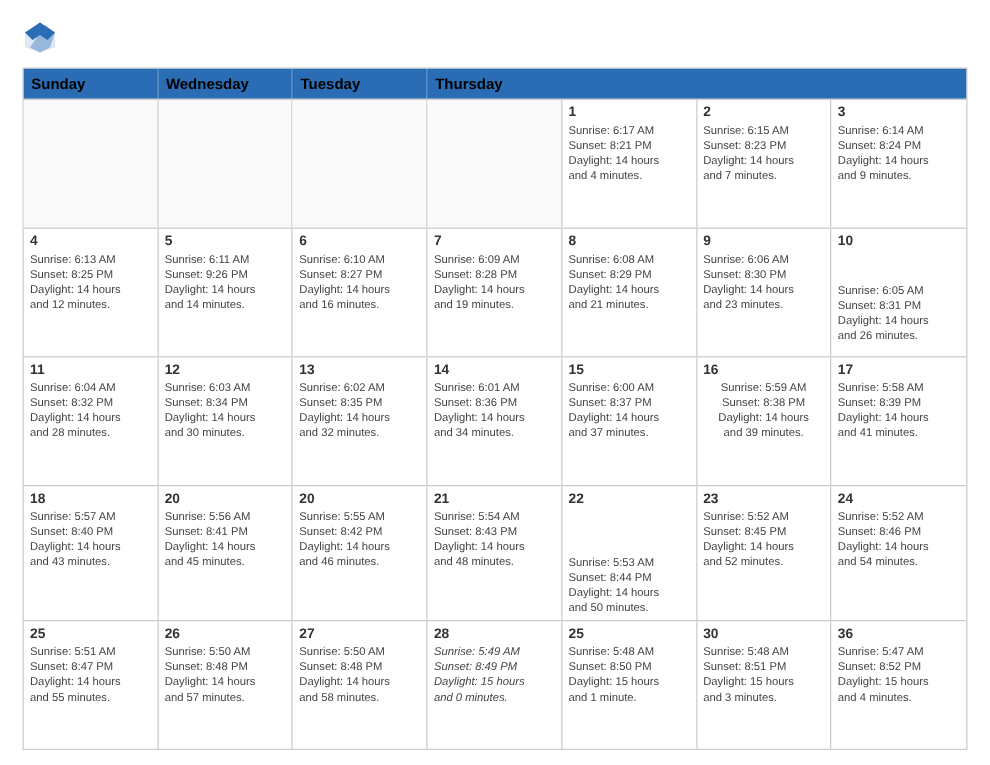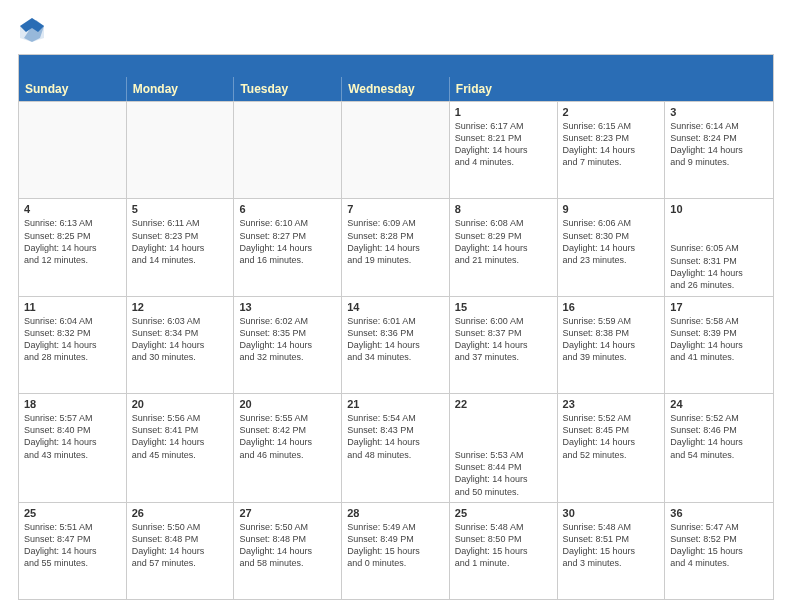--- a/index.html
+++ b/index.html
@@ -65,27 +65,26 @@
       display: flex;
       flex-direction: column;
       border: 1px solid #ccc;
     }
     .cal-header-row {
       display: grid;
       grid-template-columns: repeat(7, 1fr);
       background: #2a6db5;
     }
     .cal-header-cell {
-      color: #fef9c3;
+      color: #000000;
       font-size: 12px;
       font-weight: bold;
       padding: 5px 6px;
       text-align: left;
       border-right: 1px solid rgba(255,255,255,0.3);
-      margin-top: 22px;
     }
     .cal-header-cell:last-child { border-right: none; }
     .cal-body {
       flex: 1;
       display: flex;
       flex-direction: column;
     }
     .cal-row {
       display: grid;
       grid-template-columns: repeat(7, 1fr);
@@ -133,24 +132,23 @@
     </div>
     <div class="title-block">
       <div class="month-year"></div>
       <div class="location"></div>
     </div>
   </div>
 
   <div class="calendar">
     <div class="cal-header-row">
     <div class="cal-header-cell">Sunday</div>
-        <div class="cal-header-cell">Monday</div>
+        <div class="cal-header-cell">Wednesday</div>
         <div class="cal-header-cell">Tuesday</div>
-        <div class="cal-header-cell">Wednesday</div>
-        <div class="cal-header-cell">Friday</div>
+        <div class="cal-header-cell">Thursday</div>
       </div>
     <div class="cal-body">
     <div class="cal-row">
           <div class="cal-cell empty"></div>
           <div class="cal-cell empty"></div>
           <div class="cal-cell empty"></div>
           <div class="cal-cell empty"></div>
           <div class="cal-cell">
             <span class="day-num">1</span>
             <div class="cell-text" style="white-space: pre-line;">Sunrise: 6:17 AM
@@ -177,21 +175,21 @@
           <div class="cal-cell">
             <span class="day-num">4</span>
             <div class="cell-text" style="white-space: pre-line;">Sunrise: 6:13 AM
 Sunset: 8:25 PM
 Daylight: 14 hours
 and 12 minutes.</div>
           </div>
           <div class="cal-cell">
             <span class="day-num">5</span>
             <div class="cell-text" style="white-space: pre-line;">Sunrise: 6:11 AM
-Sunset: 8:23 PM
+Sunset: 9:26 PM
 Daylight: 14 hours
 and 14 minutes.</div>
           </div>
           <div class="cal-cell">
             <span class="day-num">6</span>
             <div class="cell-text" style="white-space: pre-line;">Sunrise: 6:10 AM
 Sunset: 8:27 PM
 Daylight: 14 hours
 and 16 minutes.</div>
           </div>
@@ -255,21 +253,21 @@
           </div>
           <div class="cal-cell">
             <span class="day-num">15</span>
             <div class="cell-text" style="white-space: pre-line;">Sunrise: 6:00 AM
 Sunset: 8:37 PM
 Daylight: 14 hours
 and 37 minutes.</div>
           </div>
           <div class="cal-cell">
             <span class="day-num">16</span>
-            <div class="cell-text" style="white-space: pre-line;">Sunrise: 5:59 AM
+            <div class="cell-text" style="white-space: pre-line; text-align: center;">Sunrise: 5:59 AM
 Sunset: 8:38 PM
 Daylight: 14 hours
 and 39 minutes.</div>
           </div>
           <div class="cal-cell">
             <span class="day-num">17</span>
             <div class="cell-text" style="white-space: pre-line;">Sunrise: 5:58 AM
 Sunset: 8:39 PM
 Daylight: 14 hours
 and 41 minutes.</div>
@@ -343,21 +341,21 @@
           </div>
           <div class="cal-cell">
             <span class="day-num">27</span>
             <div class="cell-text" style="white-space: pre-line;">Sunrise: 5:50 AM
 Sunset: 8:48 PM
 Daylight: 14 hours
 and 58 minutes.</div>
           </div>
           <div class="cal-cell">
             <span class="day-num">28</span>
-            <div class="cell-text" style="white-space: pre-line;">Sunrise: 5:49 AM
+            <div class="cell-text" style="white-space: pre-line; font-style: italic;">Sunrise: 5:49 AM
 Sunset: 8:49 PM
 Daylight: 15 hours
 and 0 minutes.</div>
           </div>
           <div class="cal-cell">
             <span class="day-num">25</span>
             <div class="cell-text" style="white-space: pre-line;">Sunrise: 5:48 AM
 Sunset: 8:50 PM
 Daylight: 15 hours
 and 1 minute.</div>

